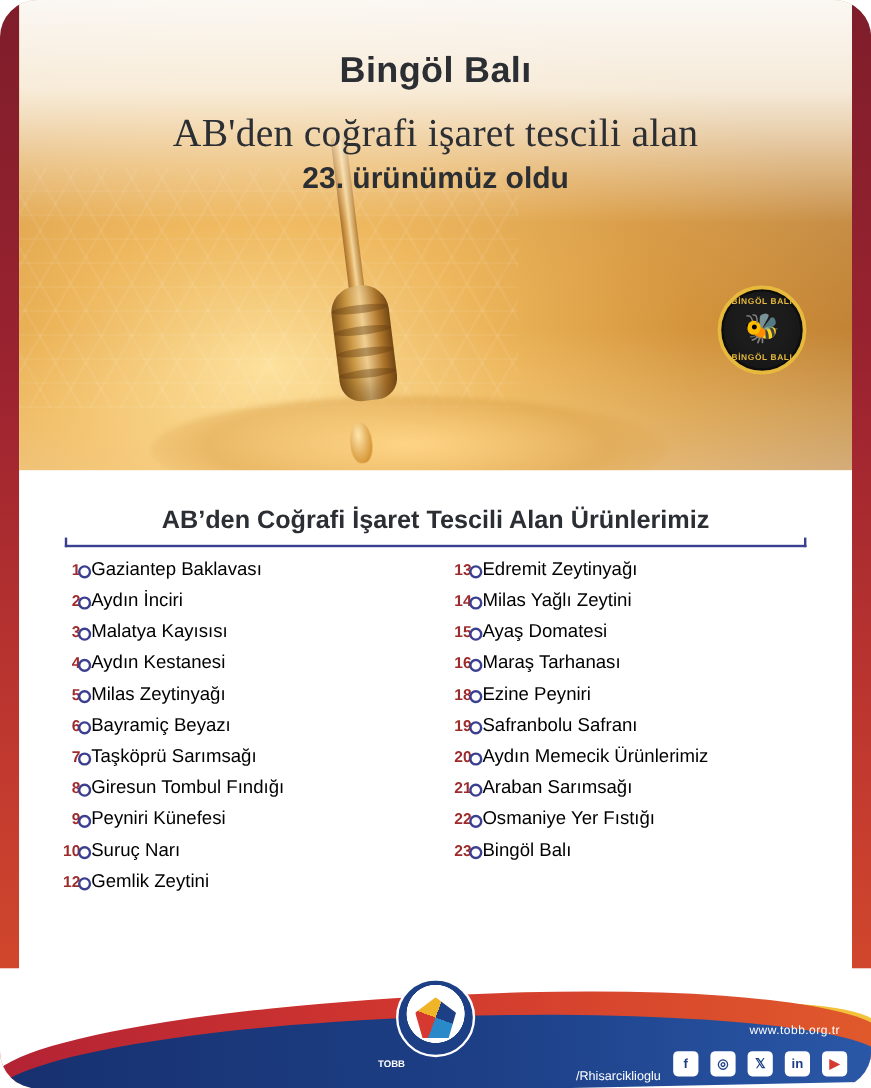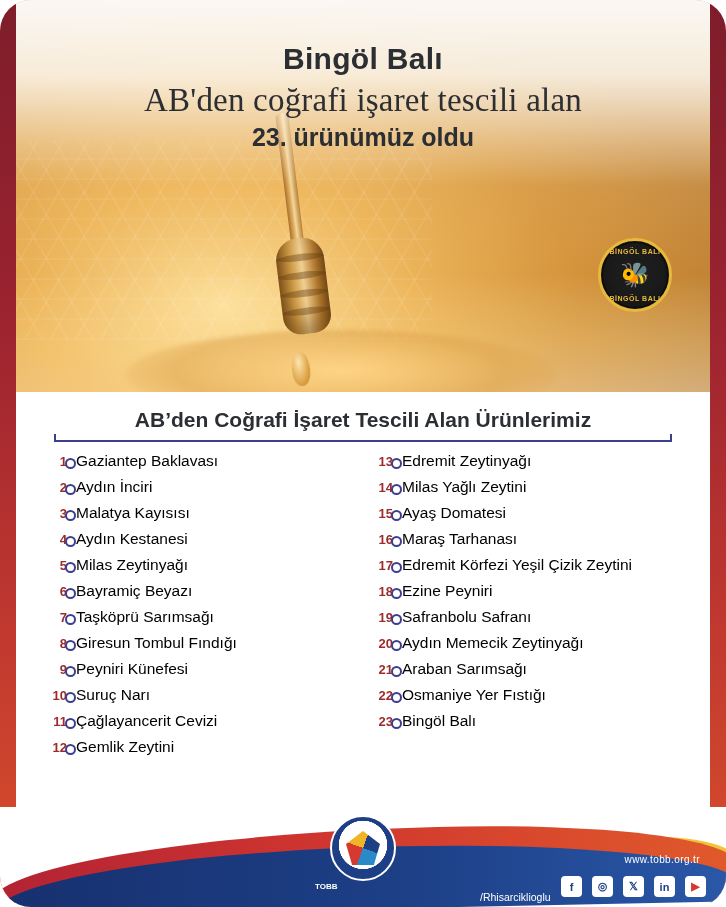--- a/index.html
+++ b/index.html
@@ -87,21 +87,21 @@
     position: absolute; left: 0; right: 0; top: 42px;
     text-align: center;
     color: #2c2f33;
   }
   .title-1 {
     font-size: 30px; font-weight: bold; letter-spacing: .3px;
     color: #2b2e33;
   }
   .title-2 {
     font-family: "Liberation Serif", serif;
-    font-size: 33px; margin-top: 6px; color: #2b2e33; letter-spacing: .2px;
+    font-size: 33px; margin-top: 18px; color: #2b2e33; letter-spacing: .2px;
   }
   .title-3 {
     font-size: 25px; font-weight: bold; margin-top: 4px; color: #2b2e33;
   }
 
   
   .badge {
     position: absolute; right: 38px; top: 238px;
     width: 74px; height: 74px; border-radius: 50%;
     background: radial-gradient(circle at 50% 45%, #1c1c1c 40%, #111 100%);
@@ -120,21 +120,21 @@
   }
 
   
   .list-section {
     position: absolute; left: 16px; right: 16px; top: 392px; bottom: 96px;
     background: #ffffff;
     padding: 14px 34px 0 34px;
   }
   .list-title {
     font-size: 21px; font-weight: bold; color: #2b2e33;
-    text-align: center; margin: 2px 0 8px 0;
+    text-align: center; margin: 16px 0 8px 0;
   }
   .rule {
     height: 2px; background: #3b3f8f; position: relative;
     margin: 0 4px 10px 4px;
   }
   .rule:before, .rule:after {
     content: ""; position: absolute; top: -6px; width: 2px; height: 8px; background: #3b3f8f;
   }
   .rule:before { left: 0; }
   .rule:after { right: 0; }
@@ -306,24 +306,20 @@
             </li>
             <li>
               <span class="num">9</span>
               <span class="label">Peyniri Künefesi</span>
             </li>
             <li>
               <span class="num">10</span>
               <span class="label">Suruç Narı</span>
             </li>
             <li>
-              <span class="num">11</span>
-              <span class="label">Çağlayancerit Cevizi</span>
-            </li>
-            <li>
               <span class="num">12</span>
               <span class="label">Gemlik Zeytini</span>
             </li>
           </ul>
       </div>
       <div class="col">
         <ul class="items" id="list-right">
             <li>
               <span class="num">13</span>
               <span class="label">Edremit Zeytinyağı</span>
@@ -334,34 +330,30 @@
             </li>
             <li>
               <span class="num">15</span>
               <span class="label">Ayaş Domatesi</span>
             </li>
             <li>
               <span class="num">16</span>
               <span class="label">Maraş Tarhanası</span>
             </li>
             <li>
-              <span class="num">17</span>
-              <span class="label">Edremit Körfezi Yeşil Çizik Zeytini</span>
-            </li>
-            <li>
               <span class="num">18</span>
               <span class="label">Ezine Peyniri</span>
             </li>
             <li>
               <span class="num">19</span>
               <span class="label">Safranbolu Safranı</span>
             </li>
             <li>
               <span class="num">20</span>
-              <span class="label">Aydın Memecik Zeytinyağı</span>
+              <span class="label">Aydın Memecik Ürünlerimiz</span>
             </li>
             <li>
               <span class="num">21</span>
               <span class="label">Araban Sarımsağı</span>
             </li>
             <li>
               <span class="num">22</span>
               <span class="label">Osmaniye Yer Fıstığı</span>
             </li>
             <li>

